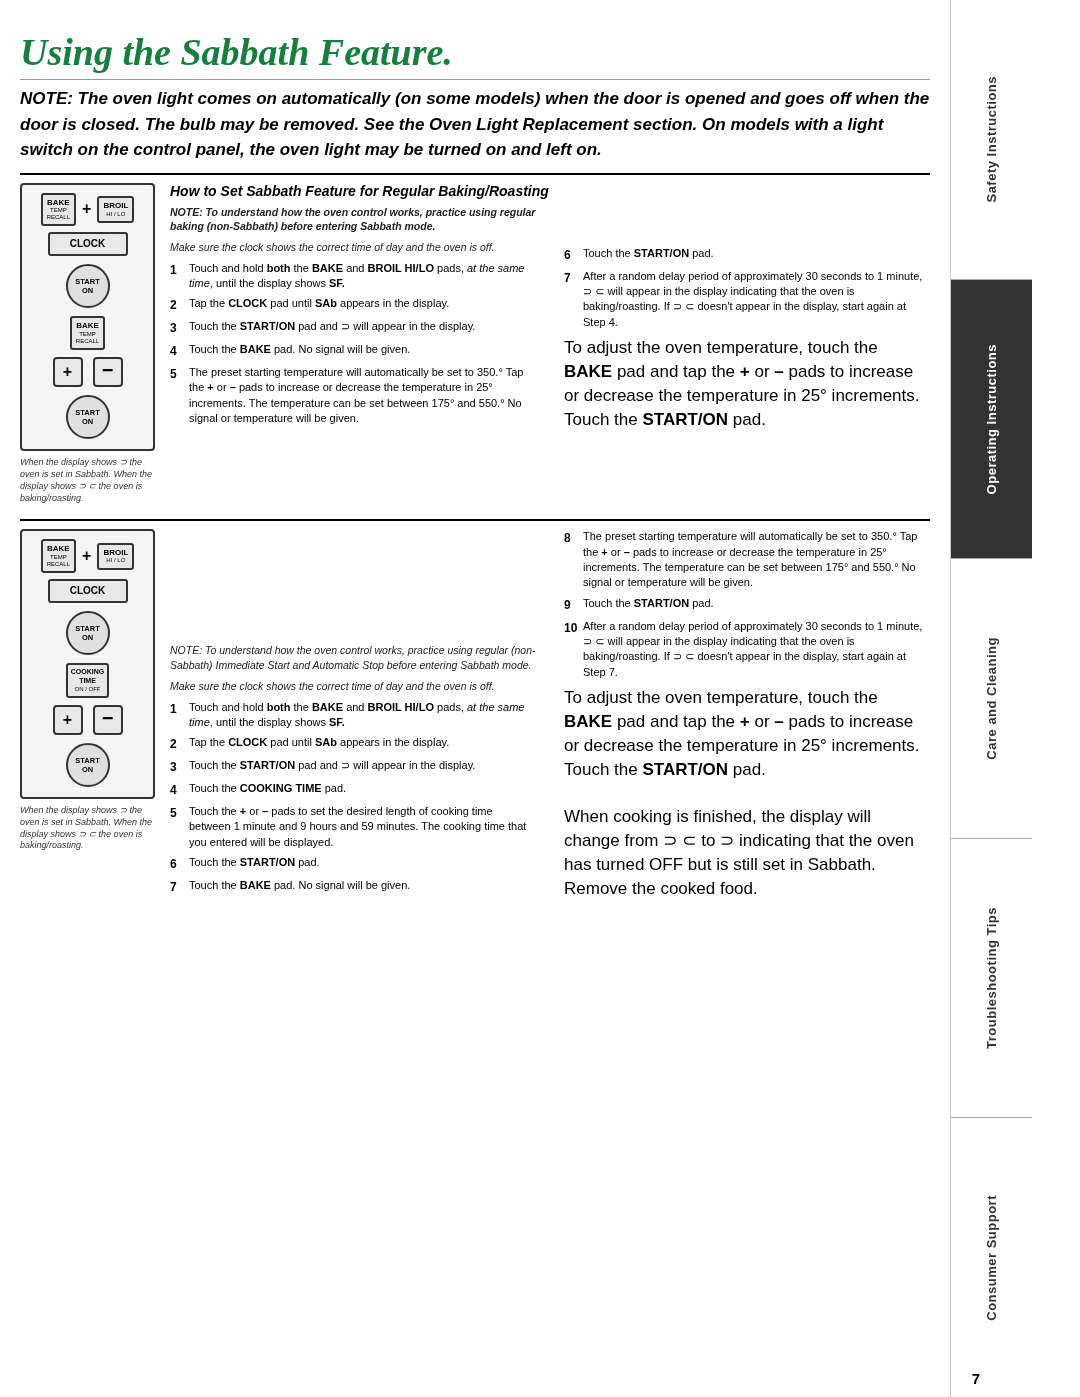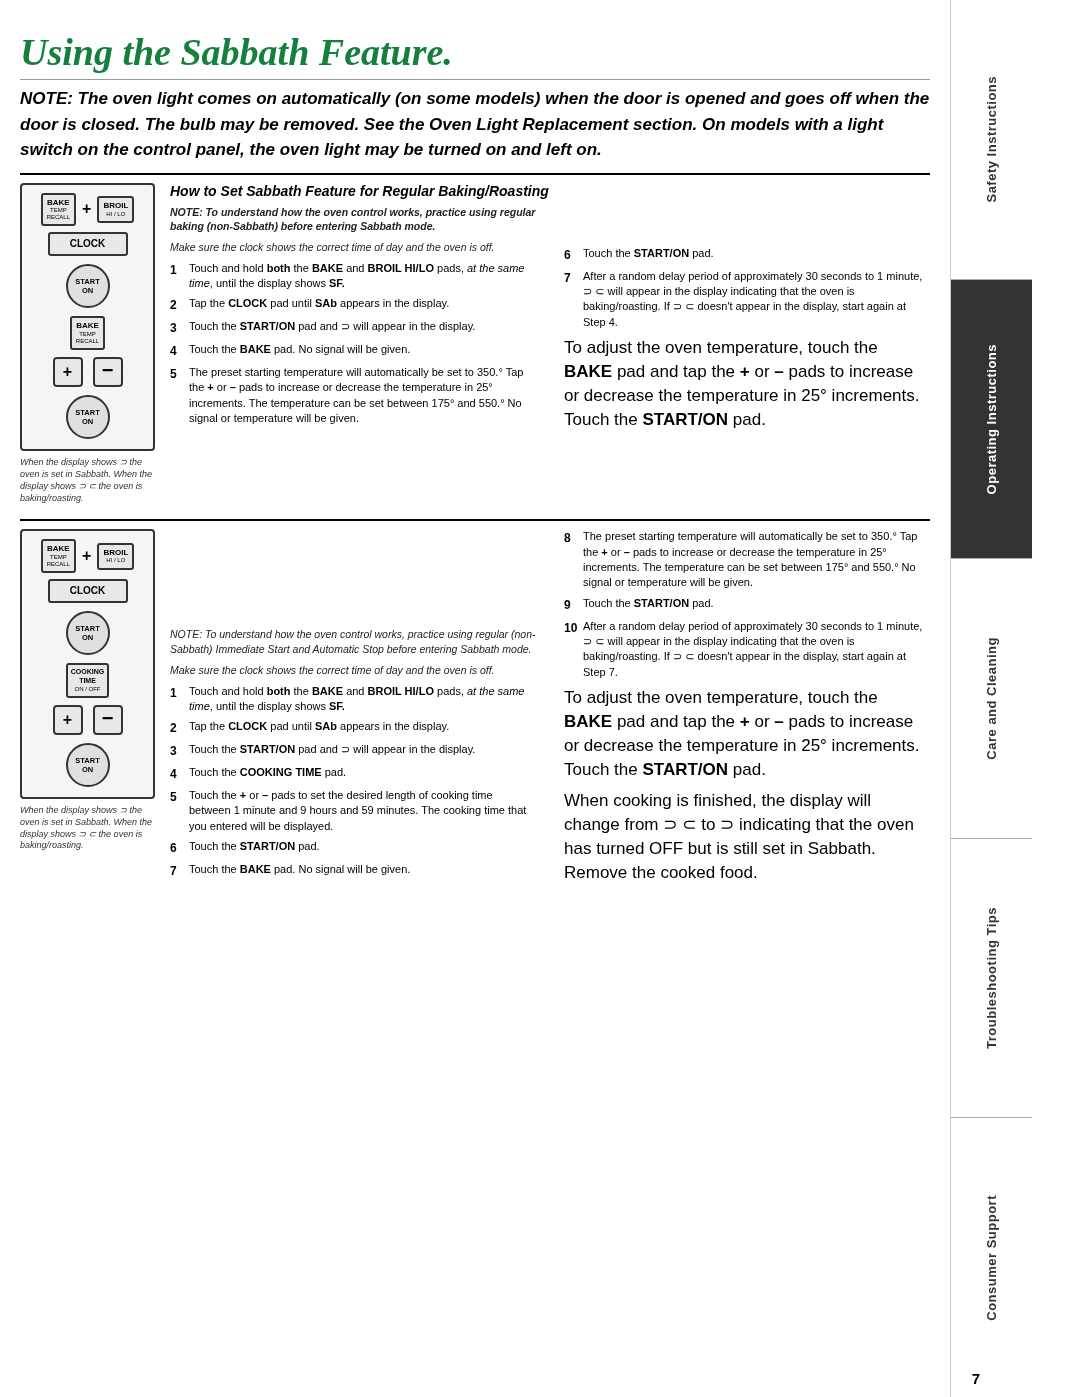--- a/index.html
+++ b/index.html
@@ -546,21 +546,21 @@
               <span class="step-num snum">9</span>
               <span class="step-text">Touch the <strong>START/ON</strong> pad.</span>
             </div>
             <div class="step-item">
               <span class="step-num snum">10</span>
               <span class="step-text">After a random delay period of approximately 30 seconds to 1 minute, ⊃ ⊂ will appear in the display indicating that the oven is baking/roasting. If ⊃ ⊂ doesn't appear in the display, start again at Step 7.</span>
             </div>
 
             <p class="adjust-text">To adjust the oven temperature, touch the <strong>BAKE</strong> pad and tap the <strong>+</strong> or <strong>–</strong> pads to increase or decrease the temperature in 25° increments. Touch the <strong>START/ON</strong> pad.</p>
 
-            <p class="adjust-text" style="margin-top:8px;">When cooking is finished, the display will change from ⊃ ⊂ to ⊃ indicating that the oven has turned OFF but is still set in Sabbath. Remove the cooked food.</p>
+            <p class="adjust-text" style="margin-top:24px;">When cooking is finished, the display will change from ⊃ ⊂ to ⊃ indicating that the oven has turned OFF but is still set in Sabbath. Remove the cooked food.</p>
           </div>
         </div>
       </div>
     </div>
 
     <div class="page-number">7</div>
   </div>
 
   <div class="right-sidebar">
     <div class="sidebar-section">

